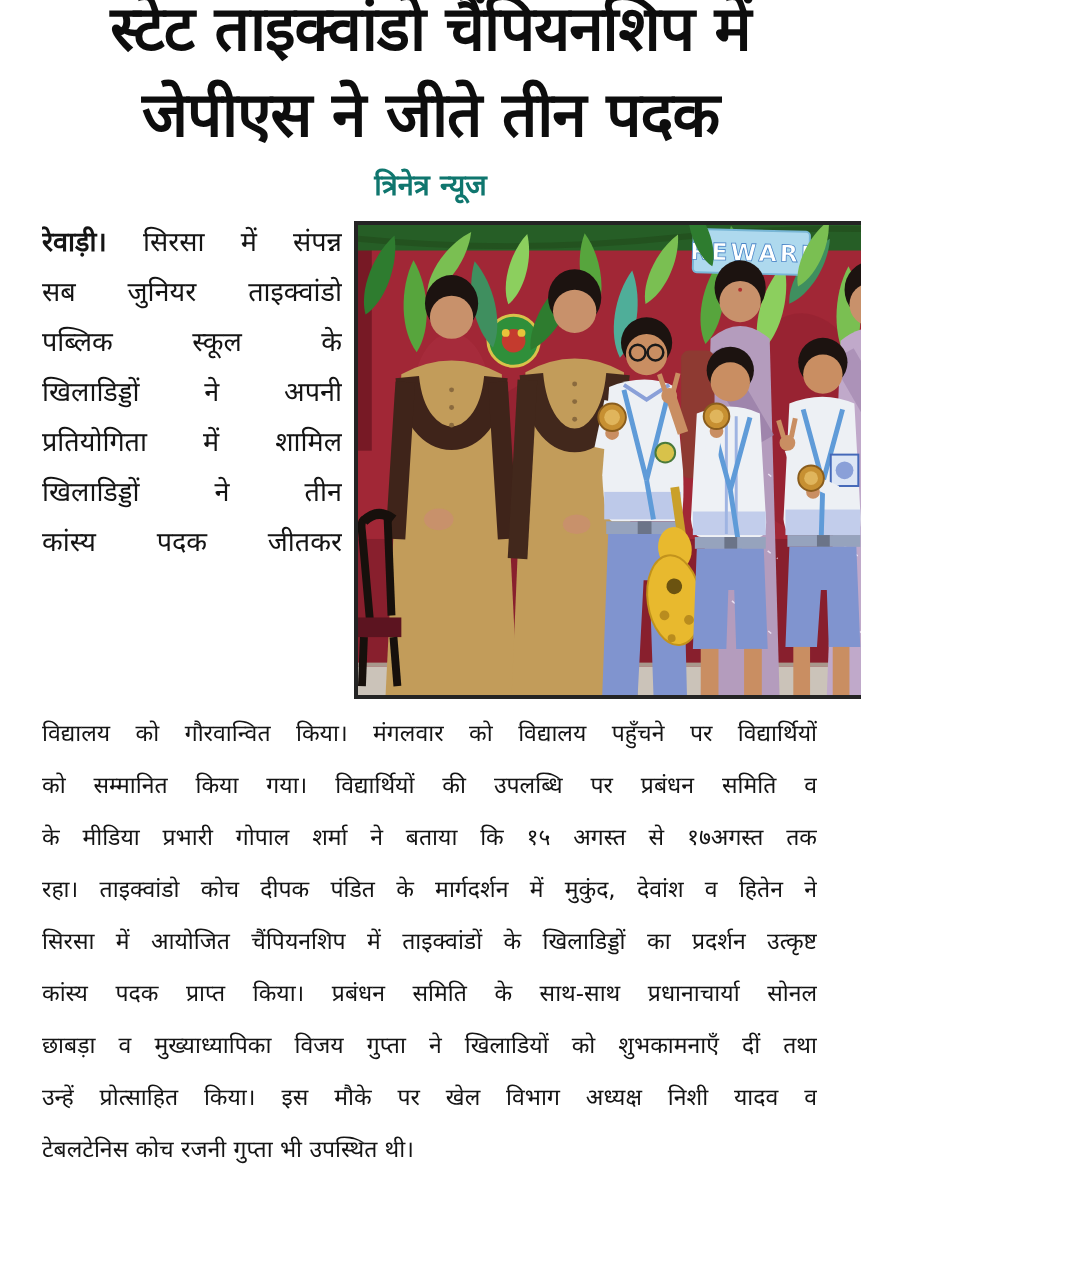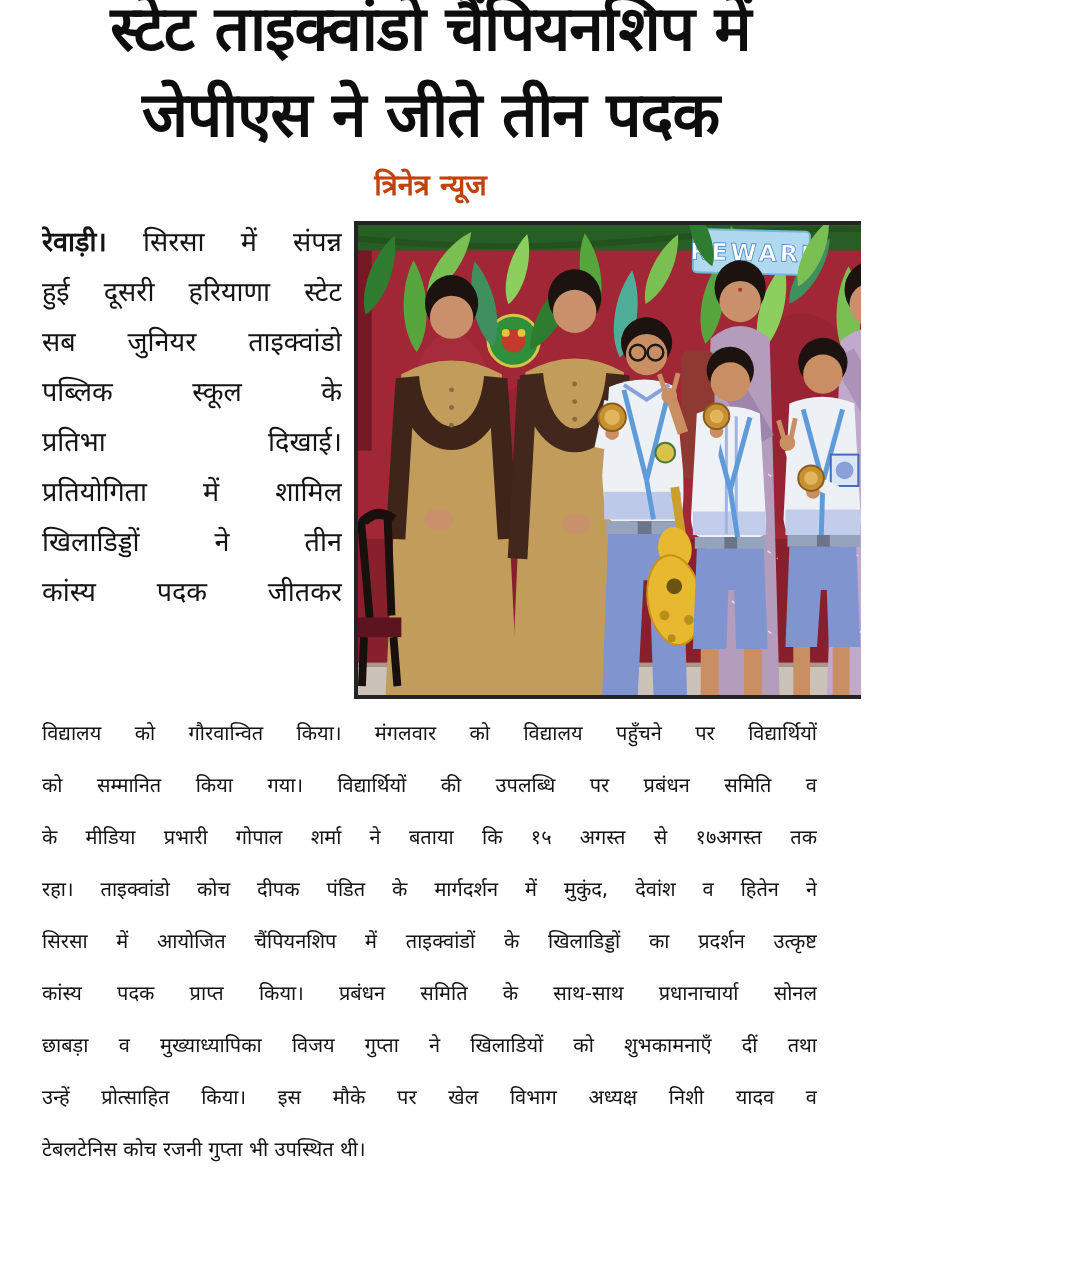--- a/index.html
+++ b/index.html
@@ -7,63 +7,62 @@
     position:relative; width:861px; height:1280px; background:#ffffff;
     font-family:"DejaVu Sans","Liberation Sans",sans-serif; color:#141414;
     overflow:hidden;
   }
   header { margin-top:-14px; }
   .headline {
     text-align:center; font-weight:800; font-size:62px; line-height:86px;
     letter-spacing:-1px; color:#0d0d0d; white-space:nowrap; overflow:hidden;
   }
   .byline {
-    text-align:center; font-size:29px; font-weight:700; color:#c2410c;
+    text-align:center; font-size:29px; font-weight:700; color:#0f766e;
     margin:6px 0 12px 0;
   }
   .content-row {
     display:flex; align-items:flex-start; gap:12px; padding:0 20px 0 42px;
   }
   .left-col { flex:0 0 300px; width:300px; padding-top:2px; }
   .left-col .line {
     font-size:27px; line-height:50px; height:50px; overflow:hidden;
     text-align:justify; text-align-last:justify;
   }
   .dateline { font-weight:800;margin-top:36px; }
   figure.photo {
     margin:6px 0 0 0; flex:0 0 auto; width:652px; height:470px;
     border:4px solid #242424; background:#a12736; overflow:hidden;
   }
   figure.photo svg { display:block; width:100%; height:100%; }
   .body-col { padding:8px 44px 0 42px; }
   .body-col .line {
-    font-size:20px; line-height:52px; height:52px; overflow:hidden;
+    font-size:23px; line-height:52px; height:52px; overflow:hidden;
     text-align:justify; text-align-last:justify;
   }
   .body-col .line.last { text-align-last:left; }
 </style>
 </head>
 <body>
 
 <div class="page">
 
   <header>
     <div class="headline">स्टेट ताइक्वांडो चैंपियनशिप में</div>
     <div class="headline">जेपीएस ने जीते तीन पदक</div>
     <div class="byline">त्रिनेत्र न्यूज</div>
   </header>
 
   <div class="content-row">
 
     <div class="left-col">
       <div class="line"><span class="dateline">रेवाड़ी।</span> <span>सिरसा में संपन्न</span></div>
-      <div class="line">हुई दूसरी हरियाणा स्टेट</div>
       <div class="line">सब जुनियर ताइक्वांडो</div>
       <div class="line">पब्लिक स्कूल के</div>
-      <div class="line">प्रतिभा दिखाई।</div>
+      <div class="line">खिलाडिड्डों ने अपनी</div>
       <div class="line">प्रतियोगिता में शामिल</div>
       <div class="line">खिलाडिड्डों ने तीन</div>
       <div class="line">कांस्य पदक जीतकर</div>
     </div>
 
     <figure class="photo">
       <svg viewBox="0 0 662 479" preserveAspectRatio="none">
         <defs>
           <path id="leaf" d="M0,-38 C13,-20 13,16 0,40 C-13,16 -13,-20 0,-38 Z"></path>
         </defs>

